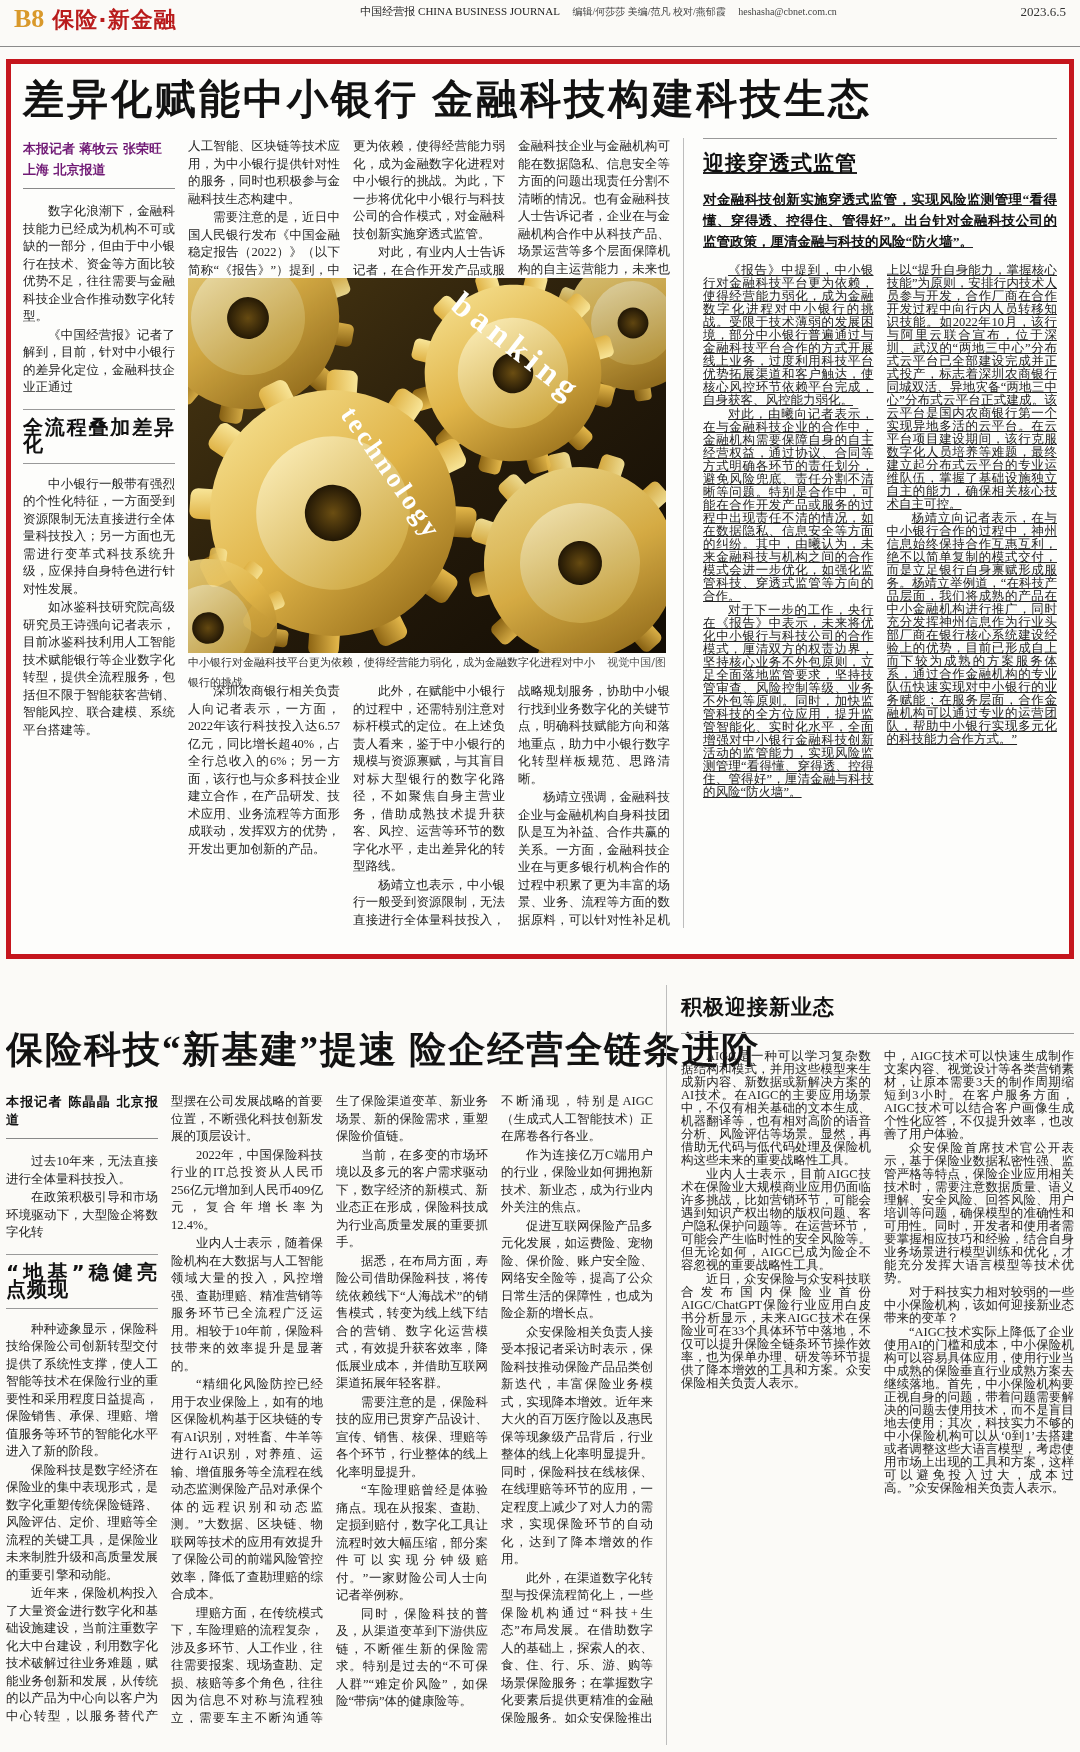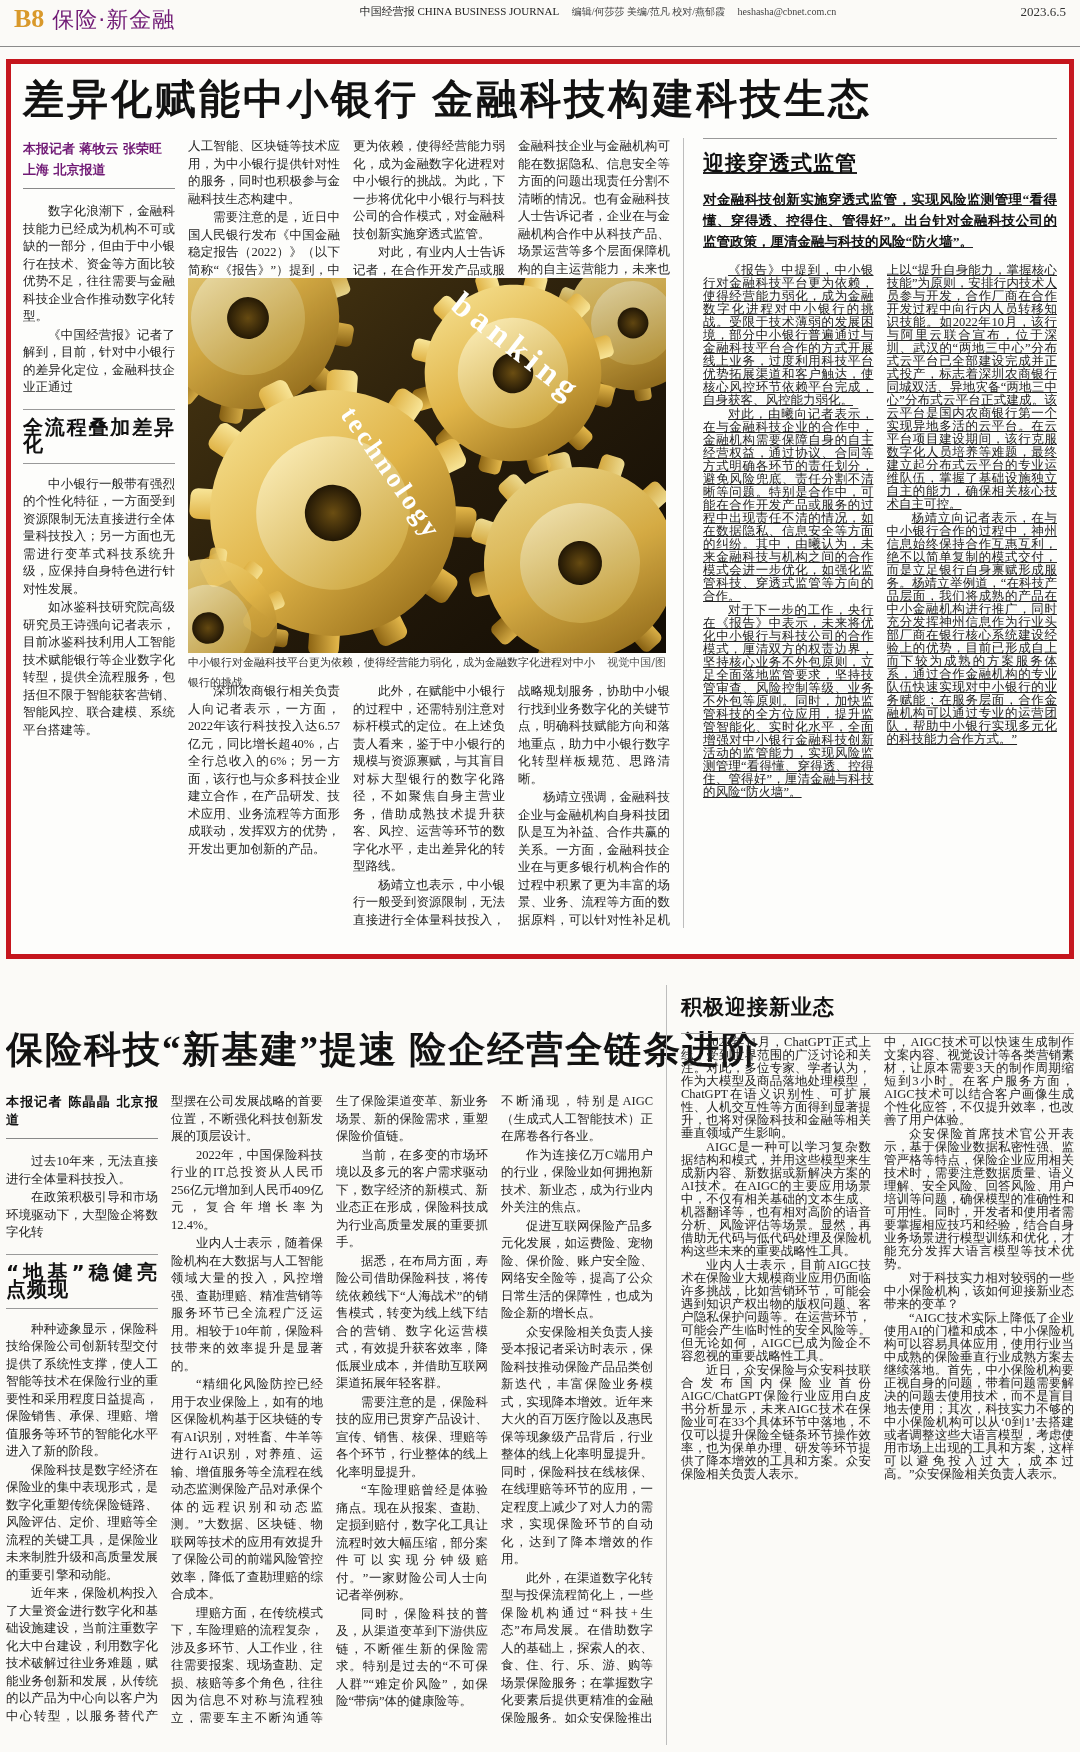--- a/index.html
+++ b/index.html
@@ -13,21 +13,21 @@
   .page{width:1080px;height:1752px;background:#fbfaf7;position:relative;overflow:hidden;}
 
   
   .pagehead{
     height:42px;display:flex;
     padding:4px 14px 0;border-bottom:1px solid #8a8a8a;
     background:#fbfaf7;
   }
   .ph-left{display:flex;align-items:baseline;gap:8px;white-space:nowrap;}
   .ed{font-size:26px;font-weight:bold;color:#d9992b;font-family:"Liberation Serif",serif;}
-  .sec{font-size:22px;font-weight:normal;color:#701a75;letter-spacing:1px;font-family:"DejaVu Sans","Liberation Sans",sans-serif;}
+  .sec{font-size:22px;font-weight:bold;color:#b91c1c;letter-spacing:1px;font-family:"DejaVu Sans","Liberation Sans",sans-serif;}
   .ph-center{flex:1;text-align:center;font-size:10px;color:#444;white-space:nowrap;overflow:hidden;}
   .ph-center .mh{font-weight:normal;color:#222;margin-right:10px;font-size:11px;}
   .ph-center .credits{margin-right:10px;}
   .ph-right{font-size:13px;color:#333;white-space:nowrap;}
 
   
   .redbox{
     margin:12px 6px 0;border:5px solid #c5161d;background:#fdfdfb;
     padding:6px 12px 12px;height:900px;box-sizing:border-box;position:relative;
   }
@@ -93,21 +93,21 @@
   .a2-body{display:flex;height:630px;overflow:hidden;}
   .byline2{
     font-family:"DejaVu Sans","Liberation Sans",sans-serif;
     font-weight:bold;font-size:13px;line-height:18px;color:#111;
     border-bottom:1px solid #888;padding-bottom:9px;margin-bottom:14px;
   }
   .b-right{flex:1;border-left:1px solid #bdbdbd;padding-left:14px;overflow:hidden;}
   .subhead3{
     font-family:"DejaVu Sans","Liberation Sans",sans-serif;
     font-size:21px;font-weight:bold;color:#111;letter-spacing:1px;
-    border-bottom:1px solid #999;padding:8px 0 12px;margin:0 0 2px;
+    border-bottom:1px solid #999;padding:8px 0 12px;margin:0 0 16px;
   }
   .rcols.tall{height:660px;}
 </style>
 </head>
 <body>
 
 <div class="page">
 
   <header class="pagehead">
     <div class="ph-left">
@@ -288,21 +288,20 @@
             <p class="para">众安保险相关负责人接受本报记者采访时表示，保险科技推动保险产品品类创新迭代，丰富保险业务模式，实现降本增效。近年来大火的百万医疗险以及惠民保等现象级产品背后，行业整体的线上化率明显提升。同时，保险科技在线核保、在线理赔等环节的应用，一定程度上减少了对人力的需求，实现保险环节的自动化，达到了降本增效的作用。</p>
             <p class="para">此外，在渠道数字化转型与投保流程简化上，一些保险机构通过“科技+生态”布局发展。在借助数字人的基础上，探索人的衣、食、住、行、乐、游、购等场景保险服务；在掌握数字化要素后提供更精准的金融保险服务。如众安保险推出的“孪生数字人”保险顾问、通过“保险+医疗”“保险+出行”等解决方案，均在持续拓展保险服务的边界，连接多元场景、线上渠道、线下服务。</p>
           </div>
       </div>
     </div>
 
     <div class="b-right">
       <h3 class="subhead3">积极迎接新业态</h3>
       <div class="rcols tall">
         <div class="rcol">
-            <p class="para">2022年11月，ChatGPT正式上线，受到世界范围的广泛讨论和关注。对此，多位专家、学者认为，作为大模型及商品落地处理模型，ChatGPT在语义识别性、可扩展性、人机交互性等方面得到显著提升，也将对保险科技和金融等相关垂直领域产生影响。</p>
             <p class="para">AIGC是一种可以学习复杂数据结构和模式，并用这些模型来生成新内容、新数据或新解决方案的AI技术。在AIGC的主要应用场景中，不仅有相关基础的文本生成、机器翻译等，也有相对高阶的语音分析、风险评估等场景。显然，再借助无代码与低代码处理及保险机构这些未来的重要战略性工具。</p>
             <p class="para">业内人士表示，目前AIGC技术在保险业大规模商业应用仍面临许多挑战，比如营销环节，可能会遇到知识产权出物的版权问题、客户隐私保护问题等。在运营环节，可能会产生临时性的安全风险等。但无论如何，AIGC已成为险企不容忽视的重要战略性工具。</p>
             <p class="para">近日，众安保险与众安科技联合发布国内保险业首份AIGC/ChatGPT保险行业应用白皮书分析显示，未来AIGC技术在保险业可在33个具体环节中落地，不仅可以提升保险全链条环节操作效率，也为保单办理、研发等环节提供了降本增效的工具和方案。众安保险相关负责人表示。</p>
           </div>
         <div class="rcol cont">
             <p class="para">中，AIGC技术可以快速生成制作文案内容、视觉设计等各类营销素材，让原本需要3天的制作周期缩短到3小时。在客户服务方面，AIGC技术可以结合客户画像生成个性化应答，不仅提升效率，也改善了用户体验。</p>
             <p class="para">众安保险首席技术官公开表示，基于保险业数据私密性强、监管严格等特点，保险企业应用相关技术时，需要注意数据质量、语义理解、安全风险、回答风险、用户培训等问题，确保模型的准确性和可用性。同时，开发者和使用者需要掌握相应技巧和经验，结合自身业务场景进行模型训练和优化，才能充分发挥大语言模型等技术优势。</p>
             <p class="para">对于科技实力相对较弱的一些中小保险机构，该如何迎接新业态带来的变革？</p>
             <p class="para">“AIGC技术实际上降低了企业使用AI的门槛和成本，中小保险机构可以容易具体应用，使用行业当中成熟的保险垂直行业成熟方案去继续落地。首先，中小保险机构要正视自身的问题，带着问题需要解决的问题去使用技术，而不是盲目地去使用；其次，科技实力不够的中小保险机构可以从‘0到1’去搭建或者调整这些大语言模型，考虑使用市场上出现的工具和方案，这样可以避免投入过大，成本过高。”众安保险相关负责人表示。</p>
           </div>

